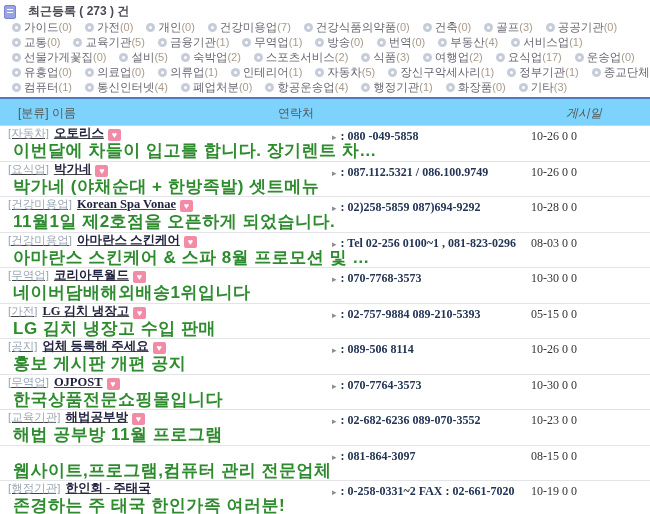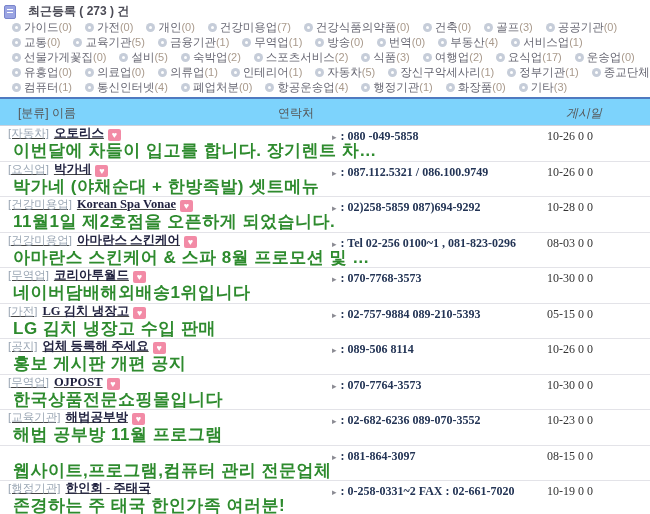--- a/index.html
+++ b/index.html
@@ -29,21 +29,21 @@
   .row{position:relative;height:35.5px;border-bottom:1px solid #e3e3e8;box-sizing:border-box;}
   .line1{position:absolute;left:8px;top:0;height:16px;line-height:15px;white-space:nowrap;text-decoration:underline;}
   .row-cat{color:#9aa6b4;font-size:11.5px;margin-right:5px;}
   .row-name{color:#222340;font-weight:bold;font-size:12.5px;text-decoration:none;
             font-family:"Liberation Serif",serif;cursor:pointer;}
   .heart{display:inline-block;width:13px;height:12px;background:#f28ba6;border-radius:2px;
          color:#fff;font-size:9px;line-height:12px;text-align:center;margin-left:4px;vertical-align:-1px;}
   .row-contact{position:absolute;left:332px;top:3px;white-space:nowrap;color:#233455;
                font-family:"Liberation Serif",serif;font-size:12px;font-weight:bold;}
   .arrow{color:#8a8a92;font-size:9px;margin-right:4px;font-family:"Liberation Sans",sans-serif;font-weight:normal;}
-  .row-date{position:absolute;right:57px;top:3px;color:#333;white-space:nowrap;
+  .row-date{position:absolute;right:73px;top:3px;color:#333;white-space:nowrap;
             font-family:"Liberation Serif",serif;font-size:12px;}
   .line2{position:absolute;left:13px;top:17px;height:17px;line-height:16px;white-space:nowrap;overflow:hidden;right:0;}
   .row-desc{color:#2e8b2e;font-weight:bold;font-size:17px;letter-spacing:0.5px;text-decoration:none;cursor:pointer;}
 </style>
 </head>
 <body>
 
 <div class="page">
   <div class="recent-box">
     <div class="recent-title-row">

